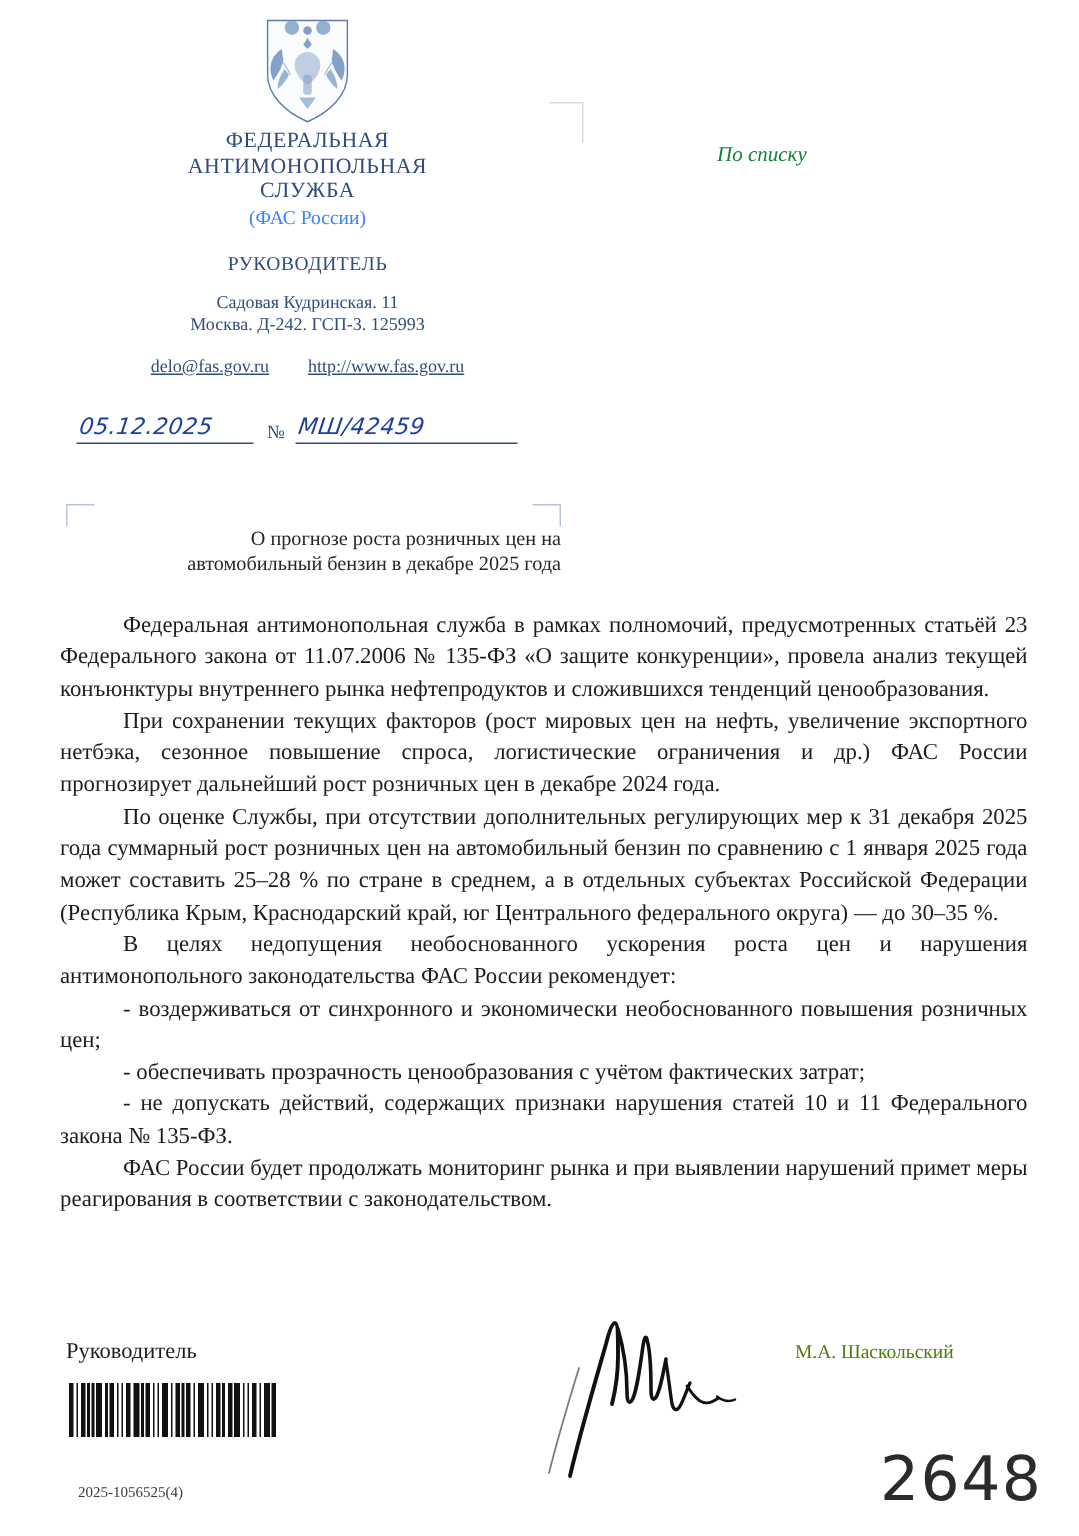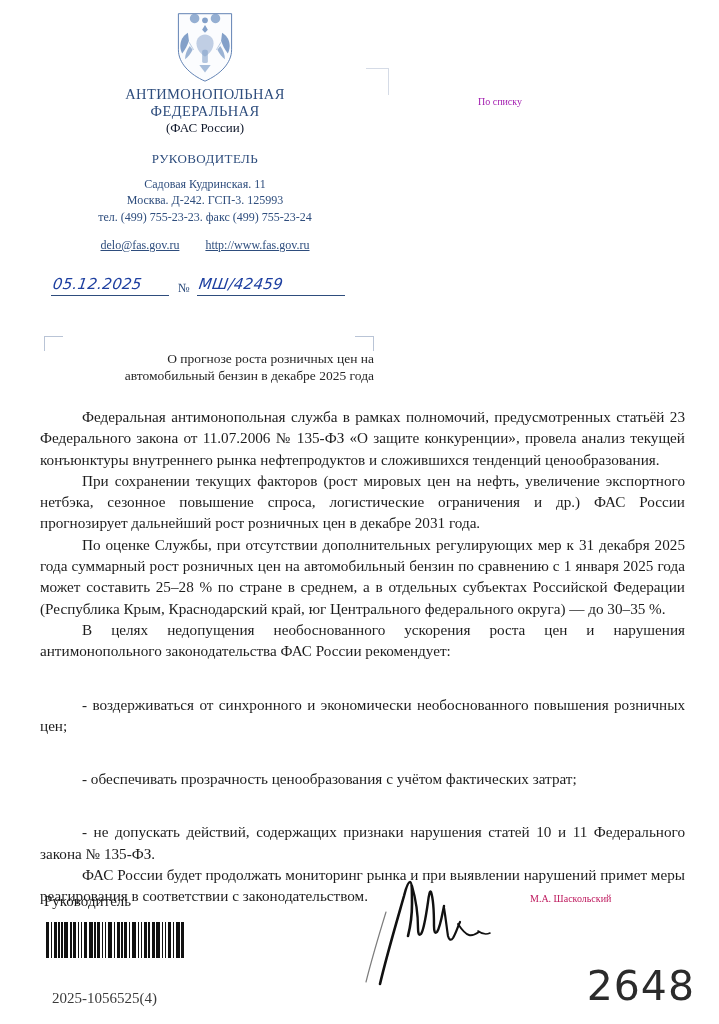--- a/index.html
+++ b/index.html
@@ -20,21 +20,21 @@
     text-align:center;
     color:#2f4f7f;
   }
   .emblem{width:72px;height:76px;margin:0 auto 2px;display:block;}
   .org-name{
     font-family:"Liberation Serif", serif;
     font-size:14.5px;line-height:16.5px;
     letter-spacing:.4px;font-weight:400;
     color:#2e4d7d;
   }
-  .org-abbr{font-size:13px;line-height:18px;color:#0f172a;}
+  .org-abbr{font-size:13px;line-height:18px;color:#3b82f6;}
   .position-title{
     font-size:13px;letter-spacing:.4px;
     margin-top:14px;margin-bottom:10px;color:#2e4d7d;
   }
   .addr-line{font-size:12px;line-height:15.5px;color:#2e4d7d;}
   .contacts{margin-top:2px;}
   .weblinks{margin-top:12px;}
   .weblinks span{
     text-decoration:underline;
     color:#2e4d7d;font-size:12px;
@@ -53,21 +53,21 @@
   }
   .rule{border-bottom:1px solid #2e4d7d;flex:1;height:17px;margin:0 3px;}
   .rule.fixed1{flex:0 0 118px;}
   .rule.fixed2{flex:0 0 112px;}
   .numsign{font-size:12.5px;margin:0 4px 0 6px;}
   .reg-row .lbl{font-size:12.5px;padding-bottom:1px;}
 
   
   .addressee{
     position:absolute;left:478px;top:96px;
-    font-size:10px;color:#a21caf;
+    font-size:14px;color:#15803d;font-style:italic;
   }
 
   
   .subject-wrap{position:absolute;left:44px;top:336px;width:330px;}
   .bracket{position:absolute;width:18px;height:14px;}
   .bracket.tl{left:0;top:0;border-left:1px solid #b9c4d6;border-top:1px solid #b9c4d6;}
   .bracket.tr{right:0;top:0;border-right:1px solid #b9c4d6;border-top:1px solid #b9c4d6;}
   .subject{
     padding:14px 0 0 16px;
     font-size:13.5px;line-height:17px;color:#262626;text-align:right;
@@ -80,41 +80,41 @@
   }
 
   
   .body{
     position:absolute;left:40px;top:406px;width:645px;
     font-size:15.2px;line-height:21.3px;
     text-align:justify;text-justify:inter-word;
     color:#1c1c1c;
   }
   .body p{margin:0;text-indent:42px;}
-  .body p.bullet{text-indent:42px;margin-top:32px;}
+  .body p.bullet{text-indent:42px;}
 
   
   .sig-role{
     position:absolute;left:44px;top:893px;
     font-size:15px;color:#1c1c1c;
   }
   .sig-name{
     position:absolute;left:530px;top:893px;
-    font-size:10px;color:#be185d;white-space:nowrap;
+    font-size:13px;color:#4d7c0f;white-space:nowrap;
   }
   .signature{position:absolute;left:352px;top:866px;width:180px;height:120px;}
 
   
   .barcode{position:absolute;left:46px;top:922px;height:36px;display:flex;align-items:stretch;}
   .barcode i{display:block;background:#111;margin-right:1.6px;}
 
   
   .doc-ref{
     position:absolute;left:52px;top:990px;
-    font-size:15px;color:#3a3a3a;
+    font-size:10px;color:#3a3a3a;
     font-family:"Liberation Serif", serif;
   }
   .big-num{
     position:absolute;right:24px;top:962px;
     font-size:41px;letter-spacing:1px;
     font-family:"DejaVu Sans", sans-serif;
     color:#2b2b2b;
   }
 </style>
 </head>
@@ -140,29 +140,29 @@
         <path d="M52 40 c3 4 5 9 5 14 c-3 -2 -6 -6 -8 -10 z" opacity=".8"></path>
         <rect x="33" y="44" width="6" height="14" rx="2" opacity=".6"></rect>
         <path d="M30 60 h12 l-6 8 z" opacity=".7"></path>
       </g>
       <g stroke="#8fa9cd" stroke-width=".8" fill="none" opacity=".8">
         <path d="M14 30 q6 6 10 14"></path>
         <path d="M58 30 q-6 6 -10 14"></path>
       </g>
     </svg>
 
+    <div class="org-name">ФЕДЕРАЛЬНАЯ</div>
     <div class="org-name">АНТИМОНОПОЛЬНАЯ</div>
-    <div class="org-name">ФЕДЕРАЛЬНАЯ</div>
+    <div class="org-name">СЛУЖБА</div>
     <div class="org-abbr">(ФАС России)</div>
 
     <div class="position-title">РУКОВОДИТЕЛЬ</div>
 
     <div class="addr-line">Садовая Кудринская. 11</div>
     <div class="addr-line">Москва. Д-242. ГСП-3. 125993</div>
-    <div class="addr-line contacts">тел. (499) 755-23-23. факс (499) 755-23-24</div>
     <div class="addr-line weblinks">
       <span>delo@fas.gov.ru</span><span class="gap"></span><span>http://www.fas.gov.ru</span>
     </div>
   </div>
 
   <div class="reg">
     <div class="reg-row">
       <div class="rule fixed1" style="position:relative;">
         <span class="hw" style="position:absolute;left:2px;bottom:2px;">05.12.2025</span>
       </div>
@@ -180,21 +180,21 @@
     <span class="bracket tl"></span>
     <span class="bracket tr"></span>
     <div class="subject">
       <div>О прогнозе роста розничных цен на</div>
       <div>автомобильный бензин в декабре 2025 года</div>
     </div>
   </div>
 
   <div class="body">
     <p>Федеральная антимонопольная служба в рамках полномочий, предусмотренных статьёй 23 Федерального закона от 11.07.2006 № 135-ФЗ «О защите конкуренции», провела анализ текущей конъюнктуры внутреннего рынка нефтепродуктов и сложившихся тенденций ценообразования.</p>
-    <p>При сохранении текущих факторов (рост мировых цен на нефть, увеличение экспортного нетбэка, сезонное повышение спроса, логистические ограничения и др.) ФАС России прогнозирует дальнейший рост розничных цен в декабре 2031 года.</p>
+    <p>При сохранении текущих факторов (рост мировых цен на нефть, увеличение экспортного нетбэка, сезонное повышение спроса, логистические ограничения и др.) ФАС России прогнозирует дальнейший рост розничных цен в декабре 2024 года.</p>
     <p>По оценке Службы, при отсутствии дополнительных регулирующих мер к 31 декабря 2025 года суммарный рост розничных цен на автомобильный бензин по сравнению с 1 января 2025 года может составить 25–28 % по стране в среднем, а в отдельных субъектах Российской Федерации (Республика Крым, Краснодарский край, юг Центрального федерального округа) — до 30–35 %.</p>
     <p>В целях недопущения необоснованного ускорения роста цен и нарушения антимонопольного законодательства ФАС России рекомендует:</p>
     <p class="bullet">- воздерживаться от синхронного и экономически необоснованного повышения розничных цен;</p>
     <p class="bullet">- обеспечивать прозрачность ценообразования с учётом фактических затрат;</p>
     <p class="bullet">- не допускать действий, содержащих признаки нарушения статей 10 и 11 Федерального закона № 135-ФЗ.</p>
     <p>ФАС России будет продолжать мониторинг рынка и при выявлении нарушений примет меры реагирования в соответствии с законодательством.</p>
   </div>
 
   <div class="sig-role">Руководитель</div>
   <div class="sig-name">М.А. Шаскольский</div>

